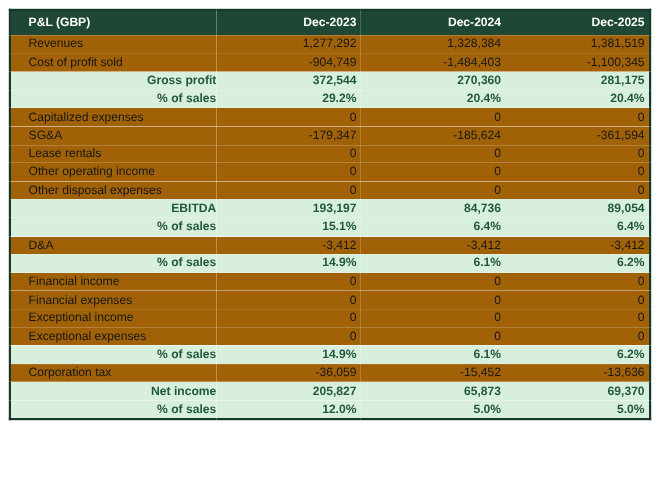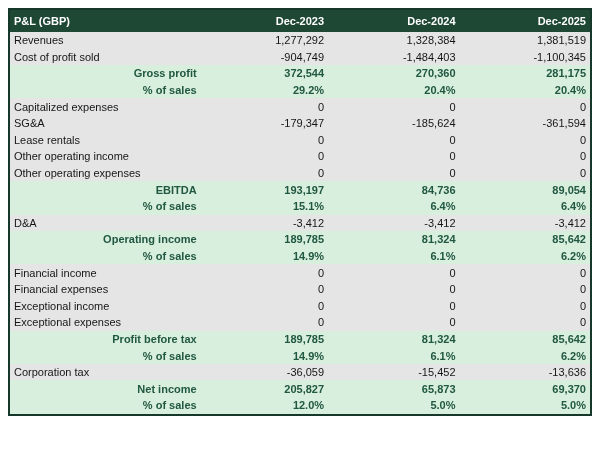--- a/index.html
+++ b/index.html
@@ -40,24 +40,24 @@
     overflow: hidden;
     vertical-align: middle;
   }
   thead th {
     background: var(--header-bg);
     color: var(--header-text);
     height: 22px;
     font-weight: bold;
   }
   tbody td { height: 16.6px; }
-  .label-cell { text-align: left; padding-left: 4px; }
+  .label-cell { text-align: left; padding-left: 16px; }
   .num-cell { text-align: right; padding-right: 4px; }
   tr.row-normal td {
-    background: #e5e5e5;
+    background: #a16207;
     color: var(--normal-text);
     font-weight: normal;
   }
   tr.row-highlight td {
     background: var(--highlight-bg);
     color: var(--highlight-text);
     font-weight: bold;
     text-align: right;
   }
 </style>
@@ -125,21 +125,21 @@
           <td class="num-cell">0</td>
           <td class="num-cell">0</td>
         </tr>
         <tr class="row-normal">
           <td class="label-cell">Other operating income</td>
           <td class="num-cell">0</td>
           <td class="num-cell">0</td>
           <td class="num-cell">0</td>
         </tr>
         <tr class="row-normal">
-          <td class="label-cell">Other operating expenses</td>
+          <td class="label-cell">Other disposal expenses</td>
           <td class="num-cell">0</td>
           <td class="num-cell">0</td>
           <td class="num-cell">0</td>
         </tr>
         <tr class="row-highlight">
           <td class="label-cell">EBITDA</td>
           <td class="num-cell">193,197</td>
           <td class="num-cell">84,736</td>
           <td class="num-cell">89,054</td>
         </tr>
@@ -149,26 +149,20 @@
           <td class="num-cell">6.4%</td>
           <td class="num-cell">6.4%</td>
         </tr>
         <tr class="row-normal">
           <td class="label-cell">D&amp;A</td>
           <td class="num-cell">-3,412</td>
           <td class="num-cell">-3,412</td>
           <td class="num-cell">-3,412</td>
         </tr>
         <tr class="row-highlight">
-          <td class="label-cell">Operating income</td>
-          <td class="num-cell">189,785</td>
-          <td class="num-cell">81,324</td>
-          <td class="num-cell">85,642</td>
-        </tr>
-        <tr class="row-highlight">
           <td class="label-cell">% of sales</td>
           <td class="num-cell">14.9%</td>
           <td class="num-cell">6.1%</td>
           <td class="num-cell">6.2%</td>
         </tr>
         <tr class="row-normal">
           <td class="label-cell">Financial income</td>
           <td class="num-cell">0</td>
           <td class="num-cell">0</td>
           <td class="num-cell">0</td>
@@ -183,26 +177,20 @@
           <td class="label-cell">Exceptional income</td>
           <td class="num-cell">0</td>
           <td class="num-cell">0</td>
           <td class="num-cell">0</td>
         </tr>
         <tr class="row-normal">
           <td class="label-cell">Exceptional expenses</td>
           <td class="num-cell">0</td>
           <td class="num-cell">0</td>
           <td class="num-cell">0</td>
-        </tr>
-        <tr class="row-highlight">
-          <td class="label-cell">Profit before tax</td>
-          <td class="num-cell">189,785</td>
-          <td class="num-cell">81,324</td>
-          <td class="num-cell">85,642</td>
         </tr>
         <tr class="row-highlight">
           <td class="label-cell">% of sales</td>
           <td class="num-cell">14.9%</td>
           <td class="num-cell">6.1%</td>
           <td class="num-cell">6.2%</td>
         </tr>
         <tr class="row-normal">
           <td class="label-cell">Corporation tax</td>
           <td class="num-cell">-36,059</td>

